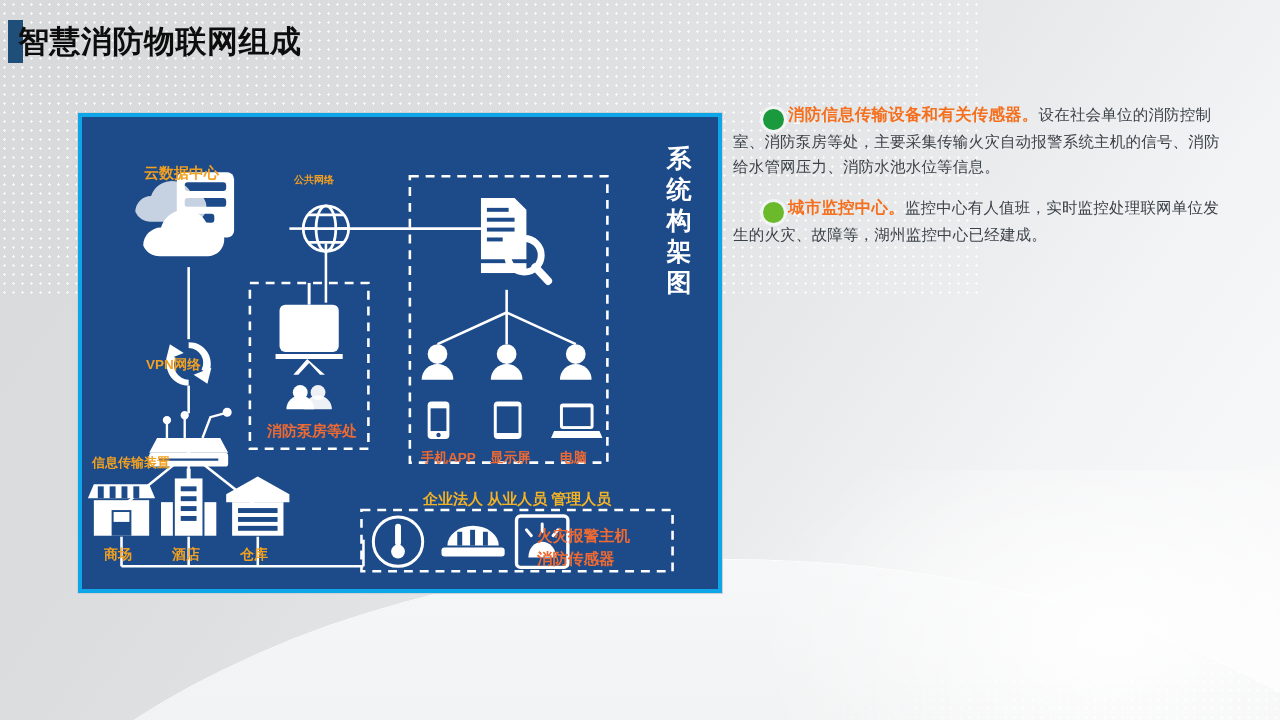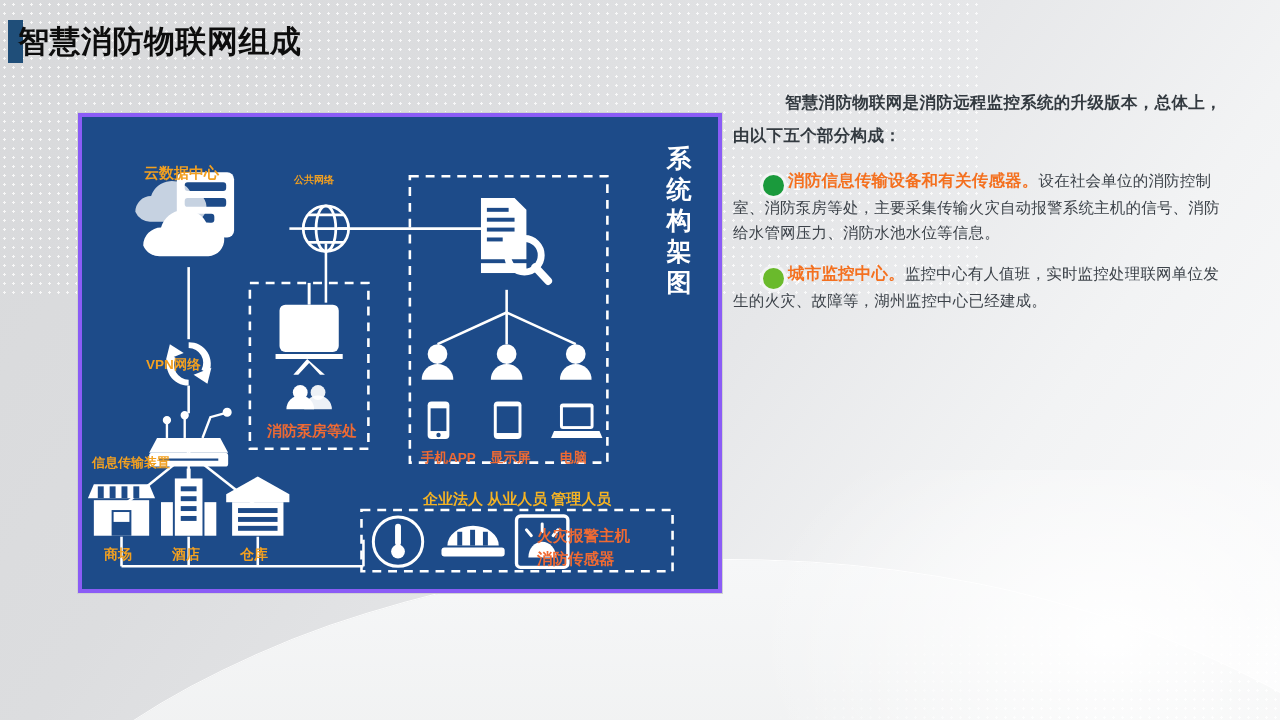--- a/index.html
+++ b/index.html
@@ -28,21 +28,21 @@
     background:radial-gradient(ellipse at 60% 40%, rgba(255,255,255,.95) 0%, rgba(255,255,255,0) 68%);}
 
   
   #header{position:absolute;left:0;top:0;width:1280px;height:86px;}
   #accent-bar{position:absolute;left:8px;top:20px;width:15px;height:43px;background:#1f4e79;}
   #page-title{position:absolute;left:18px;top:22px;font-size:31px;font-weight:bold;
     color:#0d0d0d;letter-spacing:.5px;line-height:40px;white-space:nowrap;}
 
   
   #diagram-panel{position:absolute;left:78px;top:113px;width:644px;height:480px;
-    background:#1d4b89;border:4px solid #8b5cf6;box-sizing:border-box;
+    background:#1d4b89;border:4px solid #0ea5e9;box-sizing:border-box;
     box-shadow:0 0 0 1px #cfd1d3;}
   #diagram-canvas{position:absolute;inset:0;}
   .dg-label{position:absolute;font-weight:bold;white-space:nowrap;
     font-family:"Liberation Sans","DejaVu Sans",sans-serif;}
   .lbl-orange{color:#f2a020;}
   .lbl-red{color:#ef6a33;}
   .lbl-gold{color:#f5b323;}
   #vertical-title{position:absolute;right:18px;top:26px;width:40px;
     color:#ffffff;font-size:25px;font-weight:bold;line-height:31px;
     text-align:center;letter-spacing:2px;}
@@ -278,21 +278,20 @@
   <div id="vertical-title">
     <span>系</span>
     <span>统</span>
     <span>构</span>
     <span>架</span>
     <span>图</span>
   </div>
 </div>
 
 <div id="text-panel">
-  <p id="intro">智慧消防物联网是消防远程监控系统的升级版本，总体上，由以下五个部分构成：</p>
 
   <div class="point">
     <p class="point-body"><span class="badge" style="background: rgb(26, 154, 60);">1</span><span class="head">消防信息传输设备和有关传感器。</span><span>设在社会单位的消防控制室、消防泵房等处，主要采集传输火灾自动报警系统主机的信号、消防给水管网压力、消防水池水位等信息。</span></p>
   </div>
 
 
 
   <div class="point">
     <p class="point-body"><span class="badge" style="background: rgb(106, 186, 44);">4</span><span class="head">城市监控中心。</span><span>监控中心有人值班，实时监控处理联网单位发生的火灾、故障等，湖州监控中心已经建成。</span></p>
   </div>

